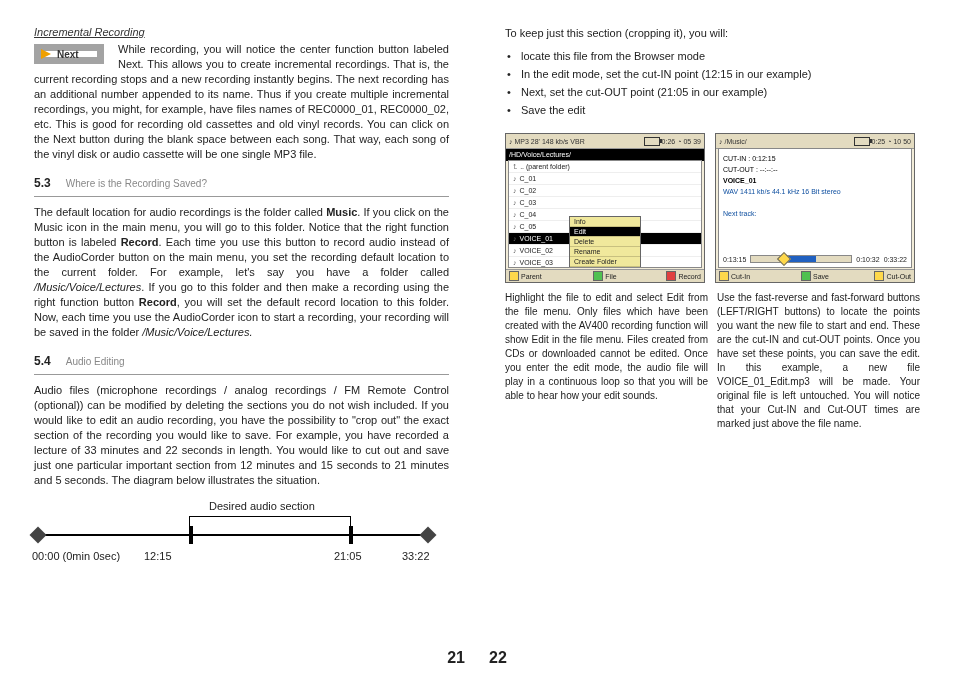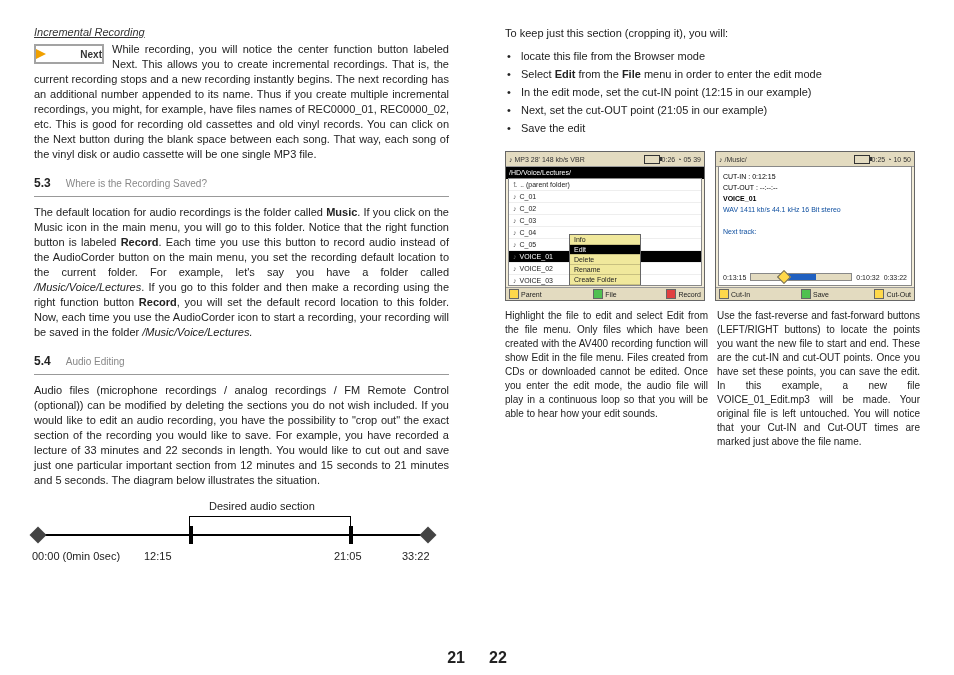--- a/index.html
+++ b/index.html
@@ -37,29 +37,29 @@
   }
   .body-text {
     font-size: 11px;
     line-height: 15px;
     text-align: justify;
     color: #222;
   }
   .body-text b { font-weight: bold; }
   .next-button {
     float: left;
-    margin: 2px 8px 0 0;
+    margin: 2px 14px 0 0;
     width: 70px;
     height: 20px;
     background: #fff;
-    border: 2px solid #a3a3a3;
+    border: 7px solid #a3a3a3;
     box-sizing: border-box;
     display: flex;
     align-items: center;
-    justify-content: space-between;
+    justify-content: flex-start;
   }
   .next-button svg { margin-right: 6px; }
   .next-button-label { font-size: 10px; font-weight: bold; color: #333; }
   .section-header {
     margin-top: 14px;
     margin-bottom: 6px;
   }
   .section-num {
     font-size: 12px;
     font-weight: bold;
@@ -363,23 +363,20 @@
     </div>
 
     <div class="page-num page-num-left">21</div>
   </div>
 
   <div class="page page-right">
     <div class="body-text" style="text-align:left">To keep just this section (cropping it), you will:</div>
 
     <ul class="bullet-list">
       <li>locate this file from the Browser mode</li>
-      <li>
-        <span>Select </span><b>Edit</b><span> from the </span><b>File</b><span> menu in order to enter the edit mode</span>
-      </li>
       <li>In the edit mode, set the cut-IN point (12:15 in our example)</li>
       <li>Next, set the cut-OUT point (21:05 in our example)</li>
       <li>Save the edit</li>
     </ul>
 
     <div class="screenshots">
 
       <div class="shot">
         <div class="shot-titlebar">
           <span>♪</span>

